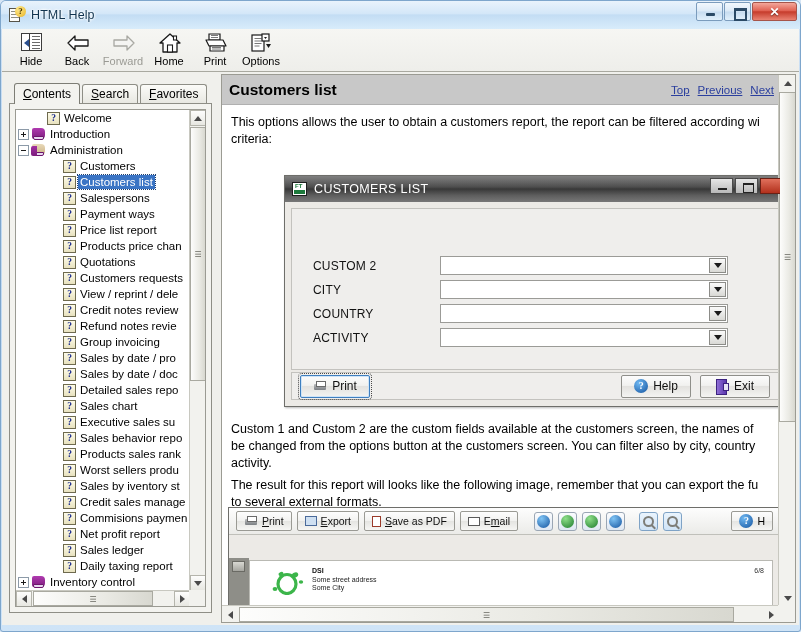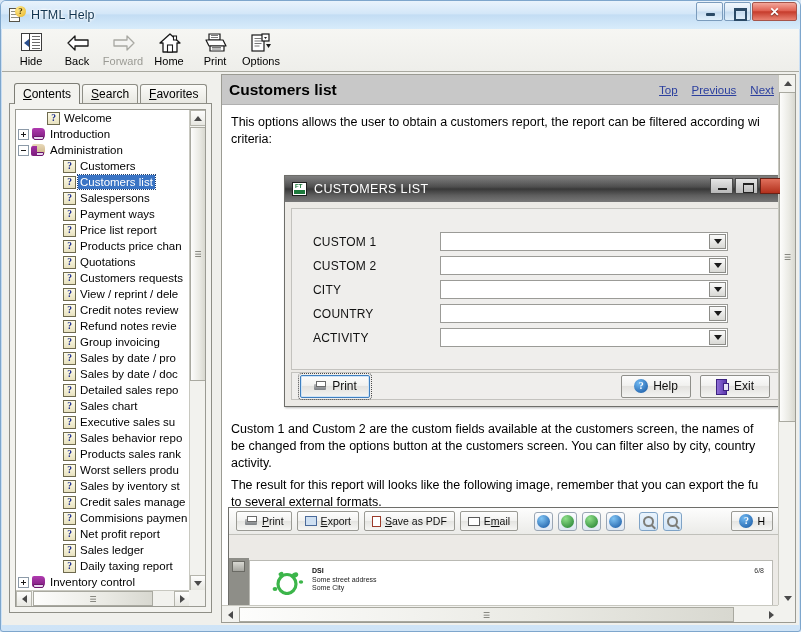--- a/index.html
+++ b/index.html
@@ -313,21 +313,21 @@
   #page-header {
     height: 30px;
     background: #c8c8c8;
     display: flex; align-items: center; justify-content: space-between;
     padding: 0 6px 0 7px;
     border-bottom: 1px solid #b0b0b0;
   }
   #page-title {
     font-size: 15.5px; font-weight: bold; color: #000;
   }
-  #page-navlinks { display: flex; gap: 14px; }
+  #page-navlinks { display: flex; gap: 8px; }
   #page-navlinks a {
     font-size: 11.5px; color: #2b3f9e;
     text-decoration: underline; cursor: pointer;
   }
   .para-block { padding: 9px 10px 0 9px; }
   .para-block .ln { font-size:12.5px; line-height:17px; color:#000; white-space:nowrap; }
 
   
   #shot-customers {
     position: absolute; left: 62px; top: 100px;
@@ -896,28 +896,20 @@
                 </span>
               <span id="cl-title-text">CUSTOMERS LIST</span>
               <span id="cl-caps">
                 <span class="clcap clcap-min"></span>
                 <span class="clcap clcap-max"></span>
                 <span class="clcap x"></span>
               </span>
             </div>
 
             <div id="cl-body">
-              <div class="cl-row" style="top:22px;">
-                <span class="cl-lbl">CUSTOM 1</span>
-                <span class="cl-combo">
-                  <span class="cbtn">
-                      <span class="sb-tri tri-dn"></span>
-                    </span>
-                </span>
-              </div>
               <div class="cl-row" style="top:46px;">
                 <span class="cl-lbl">CUSTOM 2</span>
                 <span class="cl-combo">
                   <span class="cbtn">
                       <span class="sb-tri tri-dn"></span>
                     </span>
                 </span>
               </div>
               <div class="cl-row" style="top:94px;">
                 <span class="cl-lbl">COUNTRY</span>

